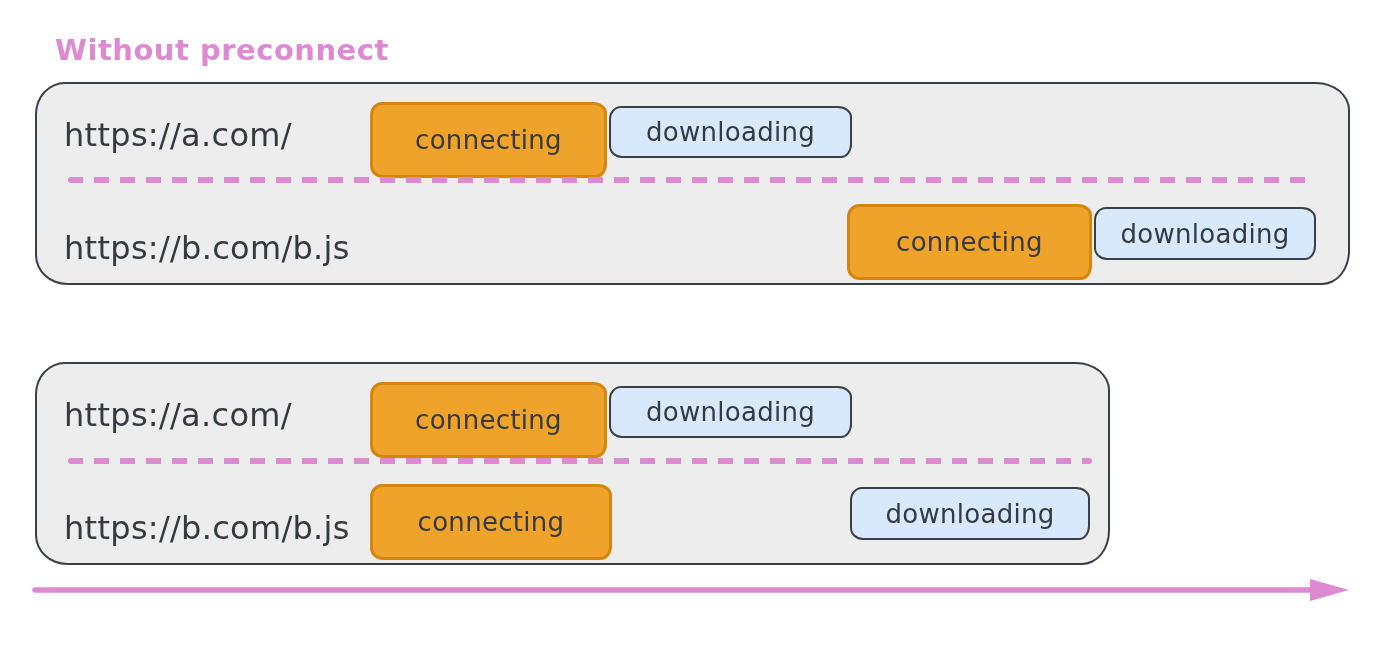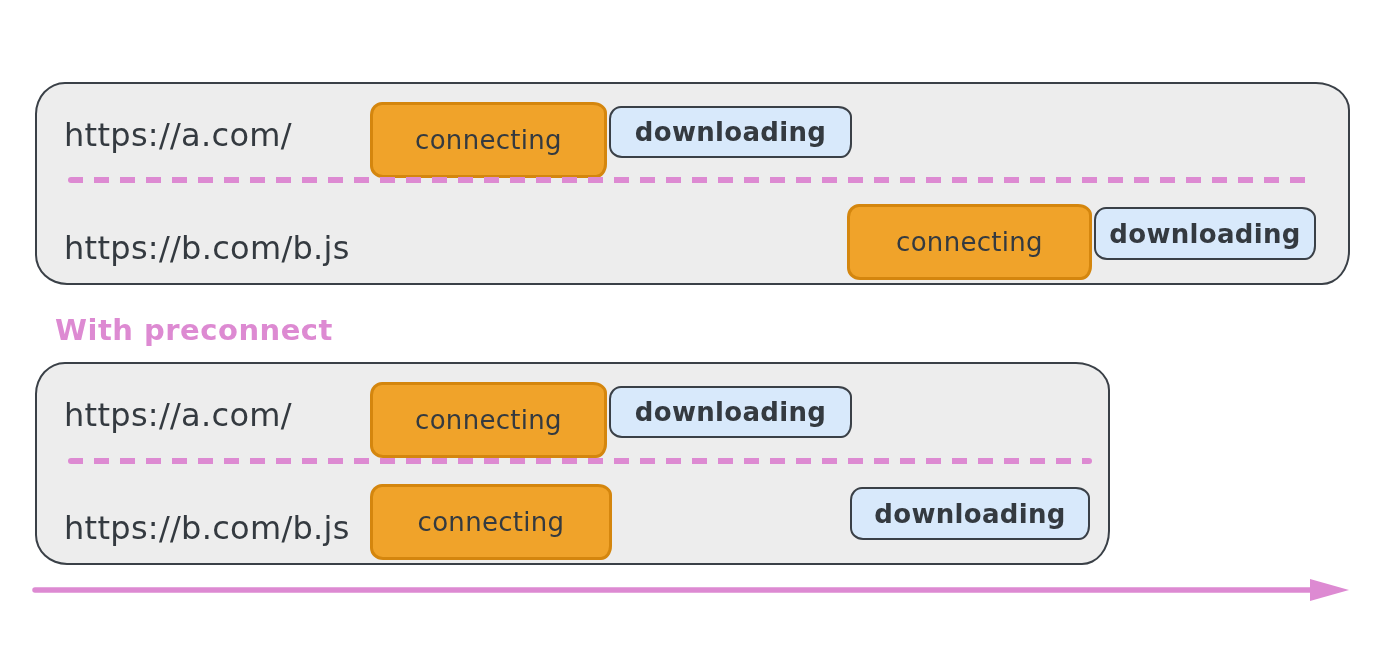--- a/index.html
+++ b/index.html
@@ -34,21 +34,21 @@
     position:absolute; color:var(--ink); font-size:32px; line-height:30px;
     letter-spacing:0.3px; white-space:nowrap;
   }
   .url-r1{ left:27px; top:36px; }
   .url-r2{ left:27px; top:149px; }
   .bar{
     position:absolute; display:flex; align-items:center; justify-content:center;
     height:76px; border-radius:12px 14px 11px 13px / 13px 11px 14px 12px;
   }
   .bar.connecting{ background:var(--orange); border:3px solid var(--orange-border); }
-  .bar.downloading{ background:var(--blue); border:2.5px solid var(--outline);font-weight:bold; }
+  .bar.downloading{ background:var(--blue); border:2.5px solid var(--outline); }
   .bar-label{ color:var(--ink); font-size:26px; letter-spacing:0.3px; white-space:nowrap; }
   .b1{ left:333px; top:18px;  width:237px; }
   .b2{ left:572px; top:22px;  width:243px; height:52px; }
   .b3{ left:810px; top:120px; width:245px; }
   .b4{ left:1057px;top:123px; width:222px; height:53px; }
   .b5{ left:333px; top:18px;  width:237px; }
   .b6{ left:572px; top:22px;  width:243px; height:52px; }
   .b7{ left:333px; top:120px; width:242px; }
   .b8{ left:813px; top:123px; width:240px; height:53px; }
   .divider{
@@ -62,20 +62,21 @@
   .axis-label{
     position:absolute; left:1102px; top:604px; color:var(--pink);
     font-size:30px; font-weight:600; letter-spacing:0.5px; line-height:1; white-space:nowrap;
   }
 </style>
 </head>
 <body>
 
 <div class="canvas">
 
+  <div class="panel-title title-1">Without preconnect</div>
 
   <div class="panel panel-1">
     <div class="url url-r1">https://a.com/</div>
     <div class="bar connecting b1">
       <span class="bar-label">connecting</span>
     </div>
     <div class="bar downloading b2">
       <span class="bar-label">downloading</span>
     </div>
 
@@ -83,21 +84,20 @@
 
     <div class="url url-r2">https://b.com/b.js</div>
     <div class="bar connecting b3">
       <span class="bar-label">connecting</span>
     </div>
     <div class="bar downloading b4">
       <span class="bar-label">downloading</span>
     </div>
   </div>
 
-  <div class="panel-title title-2">With preconnect</div>
 
   <div class="panel panel-2">
     <div class="url url-r1">https://a.com/</div>
     <div class="bar connecting b5">
       <span class="bar-label">connecting</span>
     </div>
     <div class="bar downloading b6">
       <span class="bar-label">downloading</span>
     </div>
 

